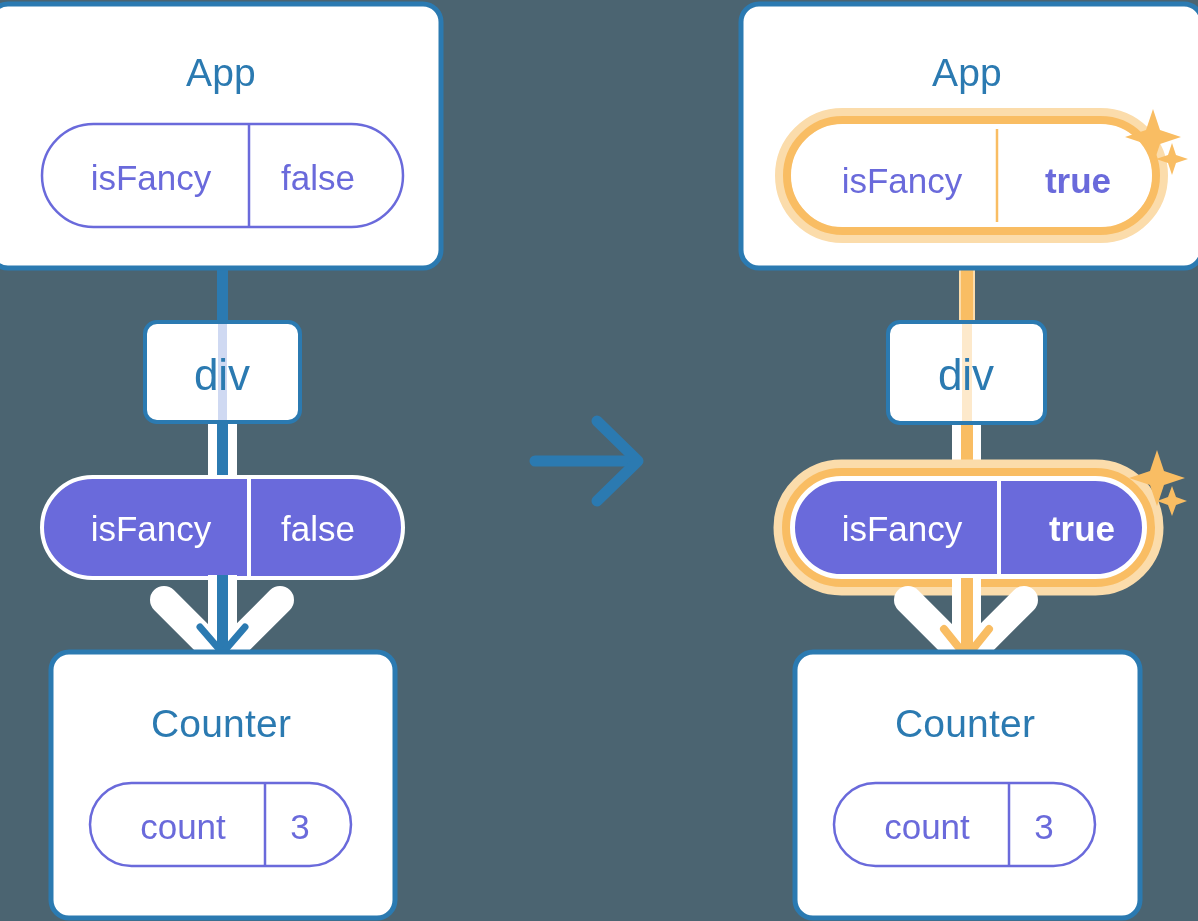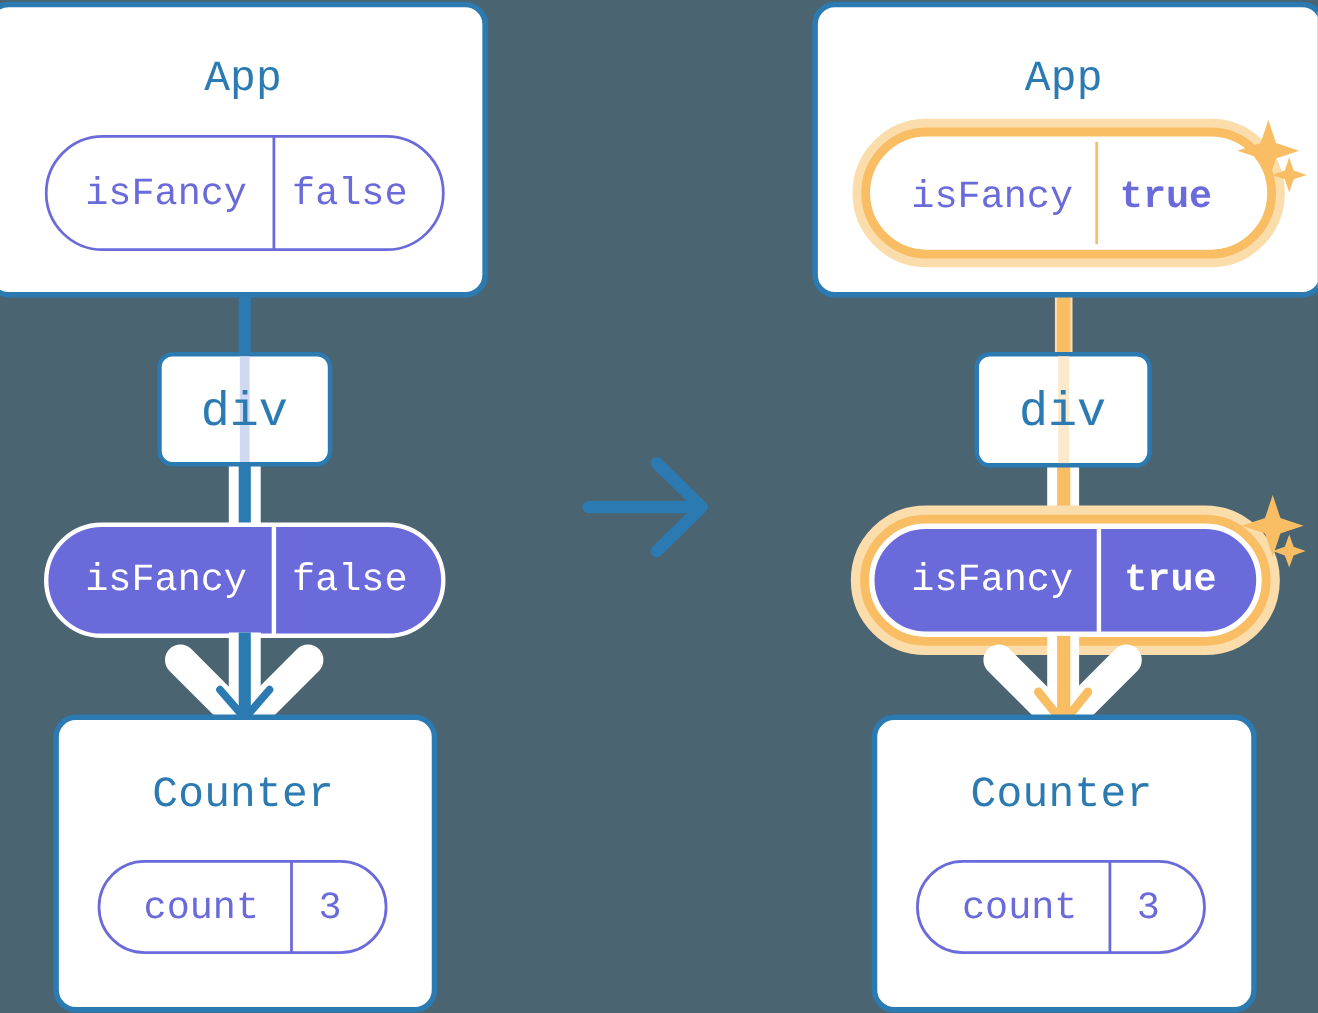--- a/index.html
+++ b/index.html
@@ -5,21 +5,21 @@
   * { box-sizing: border-box; }
   html, body {
     margin: 0; padding: 0;
     background: #4B6471;
   }
   body {
     width: 1198px; height: 921px;
     position: relative; overflow: hidden;
     font-family: "Liberation Sans", "DejaVu Sans", sans-serif;
   }
-  #stage { position: absolute; inset: 0; width: 1198px; height: 787px; font-family: Liberation Mono, monospace; }
+  #stage { position: absolute; inset: 0; width: 1198px; height: 787px; }
   #stage svg { display: block; width: 1198px; height: 921px; }
 
   .lbl {
     position: absolute;
     white-space: nowrap;
     pointer-events: none;
     line-height: 1;
   }
   .comp-title {
     color: #2B7AB1;
@@ -31,21 +31,21 @@
     font-size: 44px;
   }
   .pill-text-light {
     color: #6A6ADB;
     font-size: 35px;
   }
   .pill-text-white {
     color: #FFFFFF;
     font-size: 35px;
   }
-  .bold { font-weight: bold; }
+  .bold { font-weight: bold; margin-left: 18px; }
   .ctr { transform: translate(-50%, -50%); }
 </style>
 </head>
 <body>
 
 <div id="stage">
 <svg viewBox="0 0 1198 921" xmlns="http://www.w3.org/2000/svg">
 
   <g>
     <rect x="217" y="263" width="11" height="60" fill="#2B7AB1"></rect>

